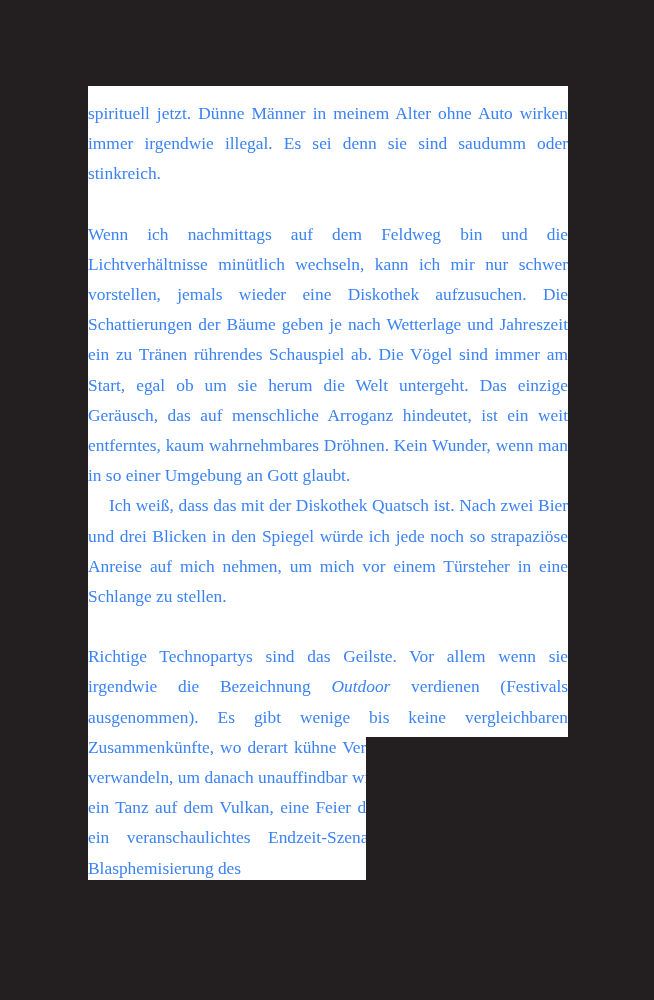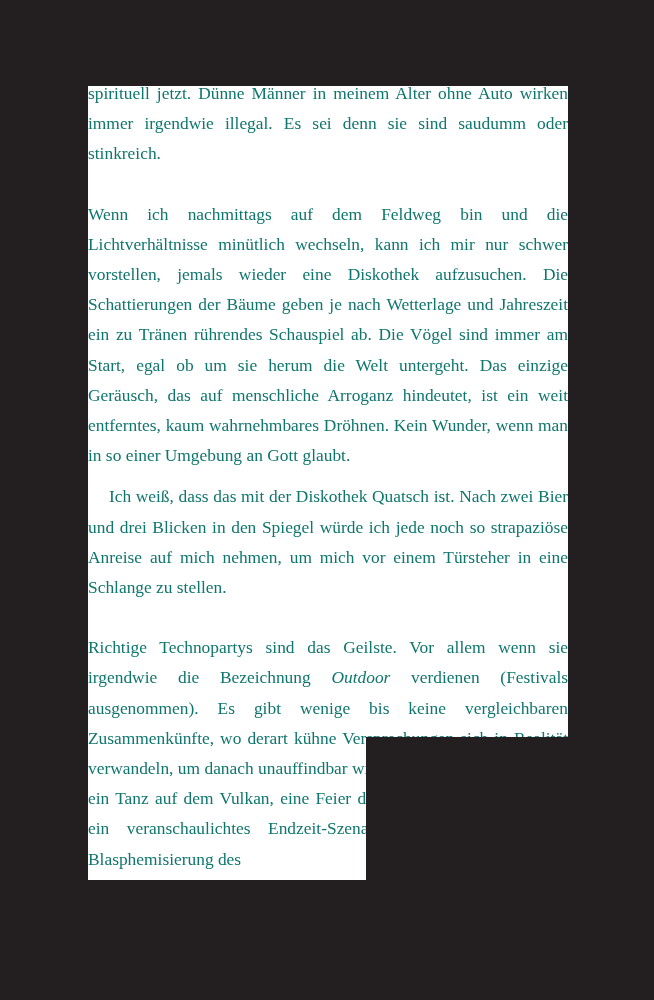--- a/index.html
+++ b/index.html
@@ -38,35 +38,35 @@
   }
   .ink-notch {
     left: 88px; top: 880px; width: 278px; height: 35px;
   }
   .ink-bar {
     left: 366px; top: 737px; width: 202px; height: 178px;
   }
   .text-column {
     position: absolute;
     left: 88px;
-    top: 78px;
+    top: 98px;
     width: 480px;
-    color: #0f766e;
+    color: #3b82f6;
     font-size: 17.4px;
     line-height: 30.2px;
     text-align: justify;
     text-justify: inter-word;
     -webkit-hyphens: manual;
     hyphens: manual;
   }
   .para {
     margin: 0;
   }
   .para + .para {
-    margin-top: 11px;
+    margin-top: 0;
   }
   .gap {
     height: 30px;
   }
   .indent {
     text-indent: 1.2em;
   }
   em {
     font-style: italic;
     margin-top: 24px;

